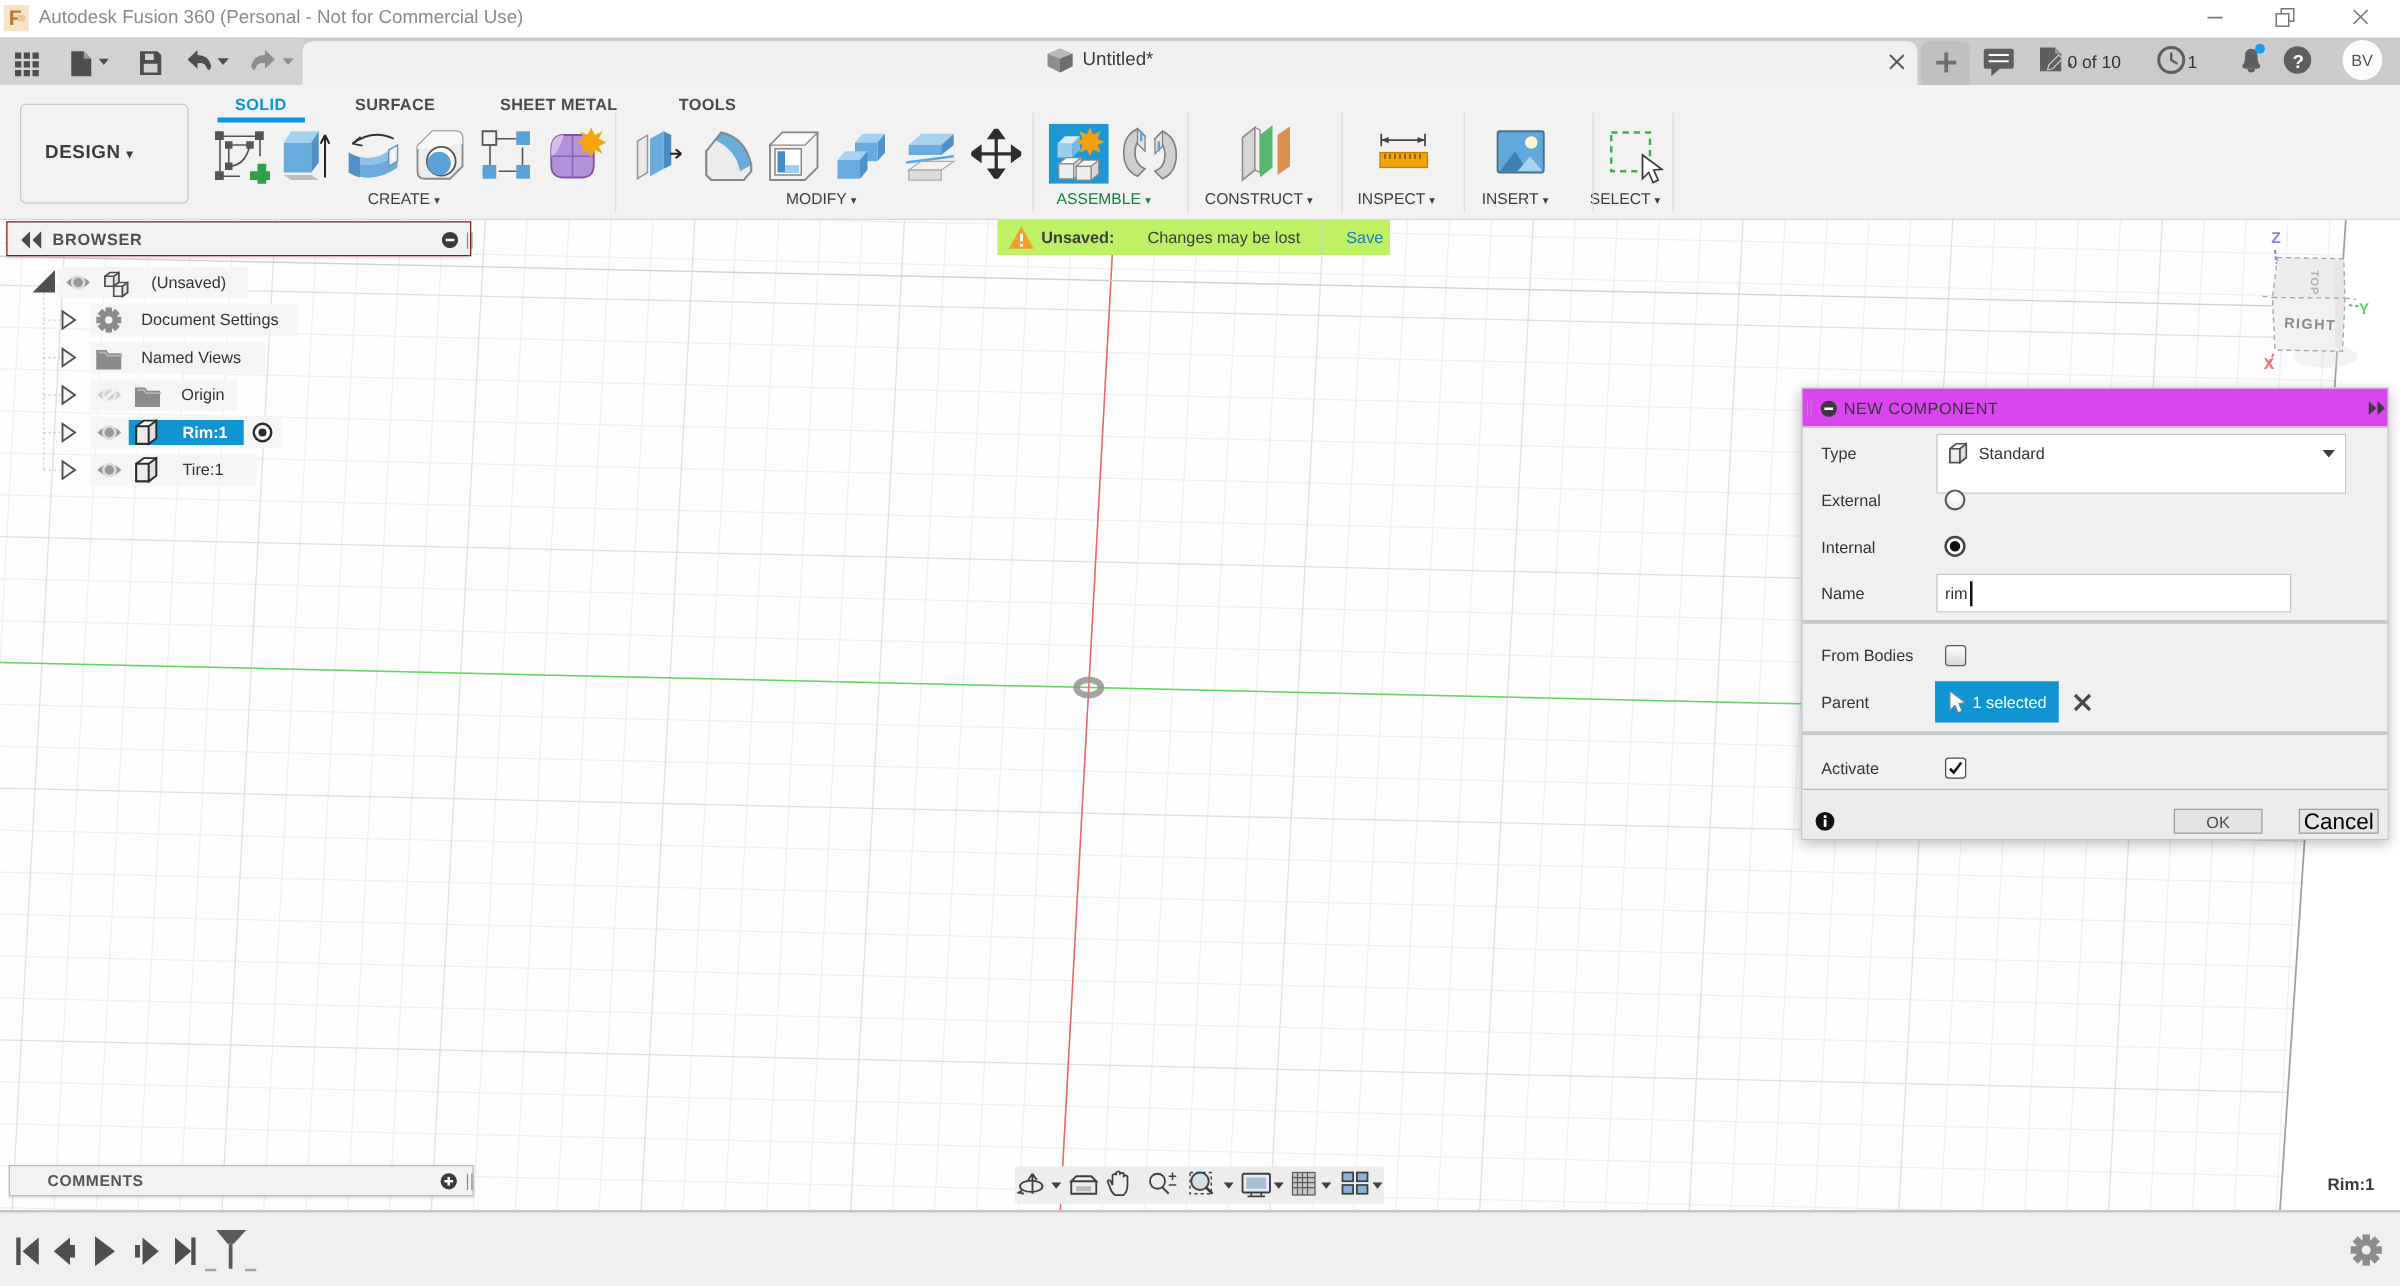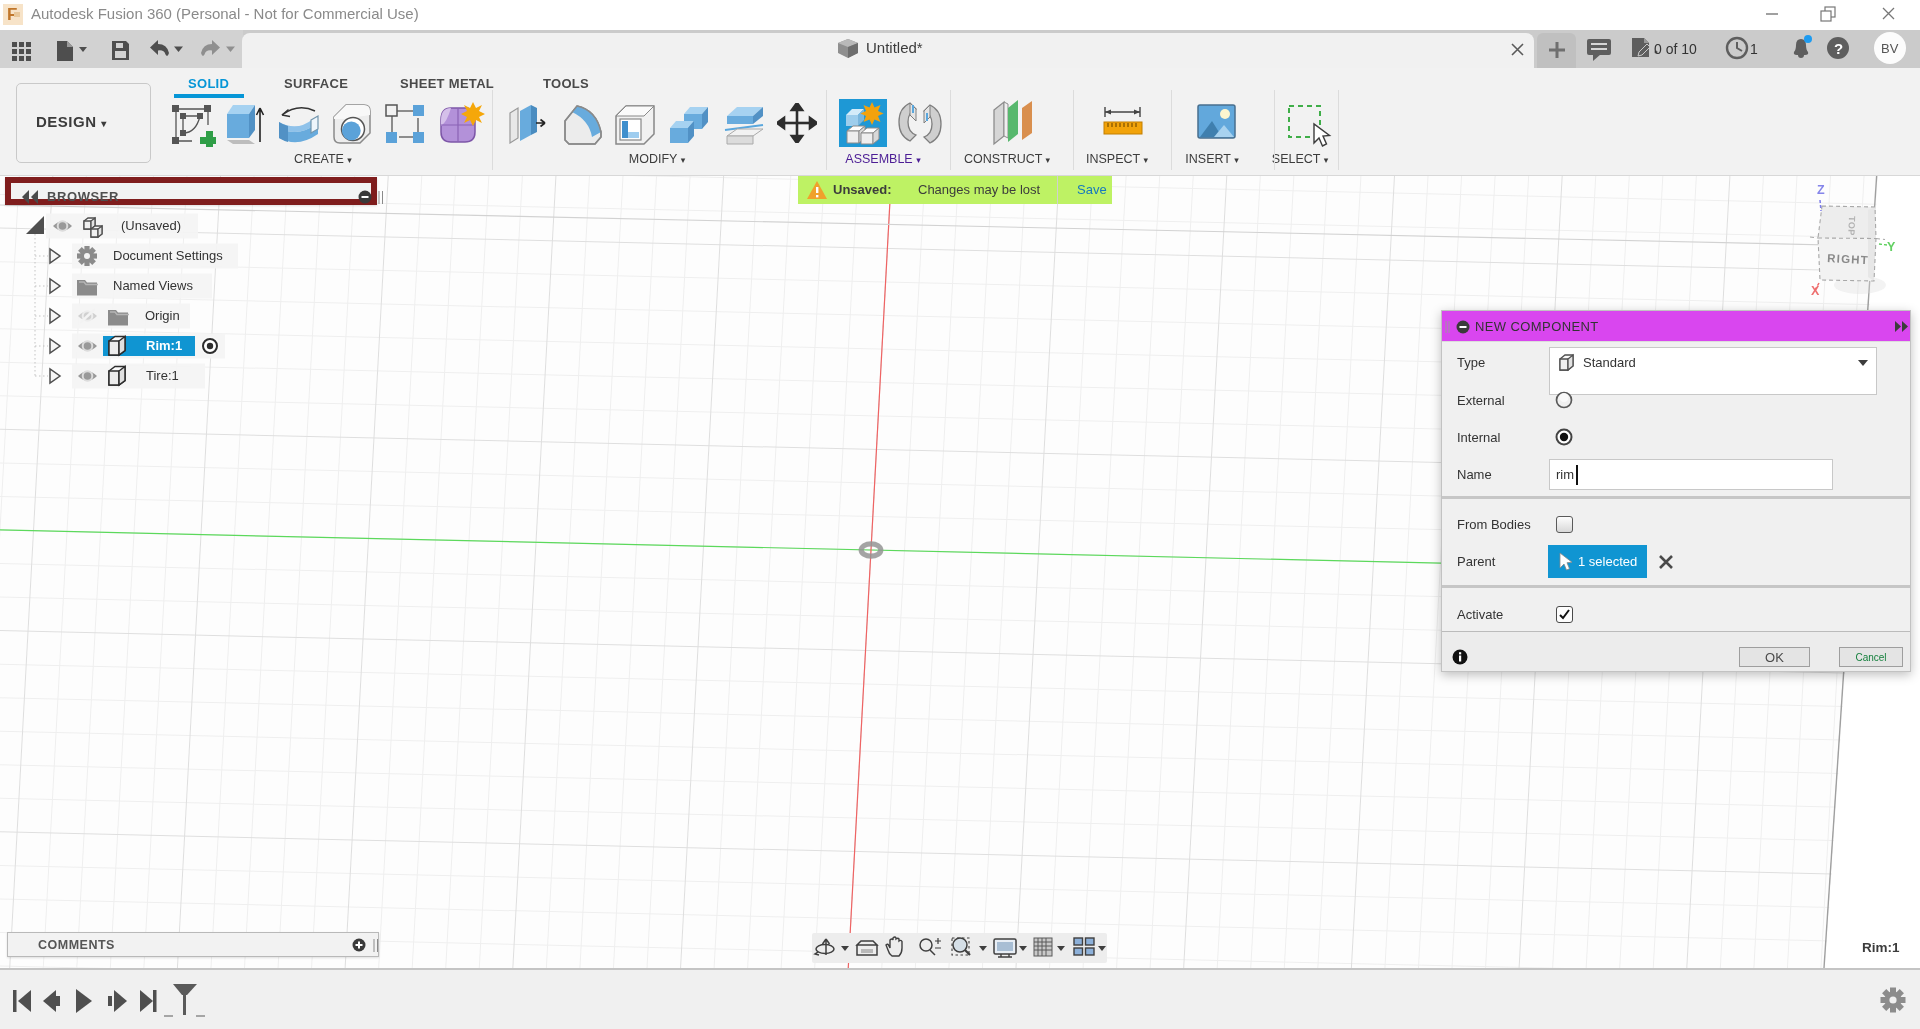--- a/index.html
+++ b/index.html
@@ -195,21 +195,21 @@
 <div class="abs" style="left:0;top:68px;width:1920px;height:108px;background:#f2f2f2;border-bottom:1px solid #d8d8d8;">
 <div class="abs" style="left:16px;top:15px;width:135px;height:80px;border:1px solid #c9c9c9;border-radius:5px;"></div>
 <div class="abs" style="left:36px;top:45px;font-size:15px;font-weight:bold;color:#3c3c3c;letter-spacing:0.5px;">DESIGN <span style="font-size:10px;">▾</span></div>
 <div class="abs" style="left:188px;top:8px;font-size:13px;font-weight:bold;color:#0696d7;letter-spacing:0.3px;">SOLID</div>
 <div class="abs" style="left:174px;top:26px;width:70px;height:4px;background:#0696d7;"></div>
 <div class="abs" style="left:284px;top:8px;font-size:13px;font-weight:bold;color:#4a4a4a;letter-spacing:0.3px;">SURFACE</div>
 <div class="abs" style="left:400px;top:8px;font-size:13px;font-weight:bold;color:#4a4a4a;letter-spacing:0.3px;">SHEET METAL</div>
 <div class="abs" style="left:543px;top:8px;font-size:13px;font-weight:bold;color:#4a4a4a;letter-spacing:0.3px;">TOOLS</div>
 <div class="abs" style="left:323px;top:84px;transform:translateX(-50%);font-size:12.5px;color:#3c3c3c;white-space:nowrap;">CREATE <span style="font-size:9px;">▾</span></div>
 <div class="abs" style="left:657px;top:84px;transform:translateX(-50%);font-size:12.5px;color:#3c3c3c;white-space:nowrap;">MODIFY <span style="font-size:9px;">▾</span></div>
-<div class="abs" style="left:883px;top:84px;transform:translateX(-50%);font-size:12.5px;color:#4c1d95;white-space:nowrap;">ASSEMBLE <span style="font-size:9px;">▾</span></div>
+<div class="abs" style="left:883px;top:84px;transform:translateX(-50%);font-size:12.5px;color:#15803d;white-space:nowrap;">ASSEMBLE <span style="font-size:9px;">▾</span></div>
 <div class="abs" style="left:1007px;top:84px;transform:translateX(-50%);font-size:12.5px;color:#3c3c3c;white-space:nowrap;">CONSTRUCT <span style="font-size:9px;">▾</span></div>
 <div class="abs" style="left:1117px;top:84px;transform:translateX(-50%);font-size:12.5px;color:#3c3c3c;white-space:nowrap;">INSPECT <span style="font-size:9px;">▾</span></div>
 <div class="abs" style="left:1212px;top:84px;transform:translateX(-50%);font-size:12.5px;color:#3c3c3c;white-space:nowrap;">INSERT <span style="font-size:9px;">▾</span></div>
 <div class="abs" style="left:1300px;top:84px;transform:translateX(-50%);font-size:12.5px;color:#3c3c3c;white-space:nowrap;">SELECT <span style="font-size:9px;">▾</span></div>
 <div class="abs" style="left:492px;top:22px;width:1px;height:80px;background:#dcdcdc;"></div>
 <div class="abs" style="left:826px;top:22px;width:1px;height:80px;background:#dcdcdc;"></div>
 <div class="abs" style="left:950px;top:22px;width:1px;height:80px;background:#dcdcdc;"></div>
 <div class="abs" style="left:1073px;top:22px;width:1px;height:80px;background:#dcdcdc;"></div>
 <div class="abs" style="left:1171px;top:22px;width:1px;height:80px;background:#dcdcdc;"></div>
 <div class="abs" style="left:1274px;top:22px;width:1px;height:80px;background:#dcdcdc;"></div>
@@ -375,21 +375,21 @@
 <svg class="abs" style="left:8px;top:4px;" width="22" height="20">
       <polygon points="11,1 21,19 1,19" fill="#f0a12c"></polygon>
       <rect x="10" y="7" width="2.4" height="6" fill="#fff"></rect>
       <rect x="10" y="15" width="2.4" height="2.4" fill="#fff"></rect>
     </svg>
 <span class="abs" style="left:35px;top:6px;font-size:13px;font-weight:bold;color:#3c3c3c;">Unsaved:</span>
 <span class="abs" style="left:120px;top:6px;font-size:13px;color:#3c3c3c;">Changes may be lost</span>
 <div class="abs" style="left:259px;top:0;width:1px;height:28px;background:#d0d0d0;"></div>
 <span class="abs" style="left:279px;top:6px;font-size:13px;color:#1678be;">Save</span>
 </div>
-<div class="abs" style="left:5px;top:177px;width:372px;height:28px;background:#f2f2f2;border:6px solid #7f1d1d;box-shadow:0 1px 2px rgba(0,0,0,0.12);">
+<div class="abs" style="left:5px;top:177px;width:372px;height:28px;background:#f2f2f2;border:1px solid #7f1d1d;box-shadow:0 1px 2px rgba(0,0,0,0.12);">
 <svg class="abs" style="left:11px;top:7px;" width="22" height="14">
 <polygon points="7,0 7,14 0,7" fill="#4a4a4a"></polygon>
       <polygon points="16,0 16,14 9,7" fill="#4a4a4a"></polygon>
 </svg>
 <span class="abs" style="left:36px;top:6px;font-size:13px;font-weight:bold;color:#4f4f4f;letter-spacing:0.6px;">BROWSER</span>
 <svg class="abs" style="left:347px;top:7px;" width="14" height="14">
       <circle cx="7" cy="7" r="6.5" fill="#3a3a3a"></circle>
       <rect x="3.5" y="6" width="7" height="2" fill="#fff"></rect>
     </svg>
 <svg class="abs" style="left:366px;top:7px;" width="8" height="15">
@@ -544,21 +544,21 @@
         <path d="M2 7 L5 10 L11 2" stroke="#111" stroke-width="2" fill="none"></path>
       </svg>
 </div>
 <div class="abs" style="left:0;top:320px;width:468px;height:40px;background:#ececec;border-top:1px solid #bbb;">
 <svg class="abs" style="left:10px;top:17px;" width="17" height="17">
         <circle cx="8" cy="8" r="7.5" fill="#111"></circle>
         <rect x="7" y="6.5" width="2.2" height="6" fill="#fff"></rect>
         <rect x="7" y="3.2" width="2.2" height="2.2" fill="#fff"></rect>
       </svg>
 <div class="abs" style="left:297px;top:15px;width:71px;height:20px;background:#e4e4e4;border:1px solid #9e9e9e;text-align:center;"><span style="font-size:13px;color:#4a4a4a;line-height:19px;">OK</span></div>
-<div class="abs" style="left:397px;top:15px;width:64px;height:20px;background:#e4e4e4;border:1px solid #9e9e9e;text-align:center;"><span style="font-size:10px;color:#15803d;line-height:19px;">Cancel</span></div>
+<div class="abs" style="left:397px;top:15px;width:64px;height:20px;background:#e4e4e4;border:1px solid #9e9e9e;text-align:center;"><span style="font-size:18px;color:#000000;line-height:19px;">Cancel</span></div>
 </div>
 </div>
 
 <svg class="abs" style="left:1800px;top:180px;" width="120" height="135">
 <ellipse cx="60" cy="105" rx="26" ry="9" fill="#dcdcdc" opacity="0.35"></ellipse>
 <polygon points="22,26 75,27 76,58.5 18,58" fill="#ededed"></polygon>
 <polygon points="18,58 76,58.5 74,101 20,100" fill="#f2f2f2"></polygon>
 <polygon points="68,30 75,27 76,58.5 74,101 68,97" fill="#e7e7e7"></polygon>
 <text x="49" y="36" font-size="9" fill="#b2b2b2" transform="rotate(92 49 36)" font-weight="bold" letter-spacing="0.5">TOP</text>
 <text x="27" y="82" font-size="11.5" fill="#8a8a8a" font-weight="bold" letter-spacing="1.2" transform="rotate(3 27 84)">RIGHT</text>

